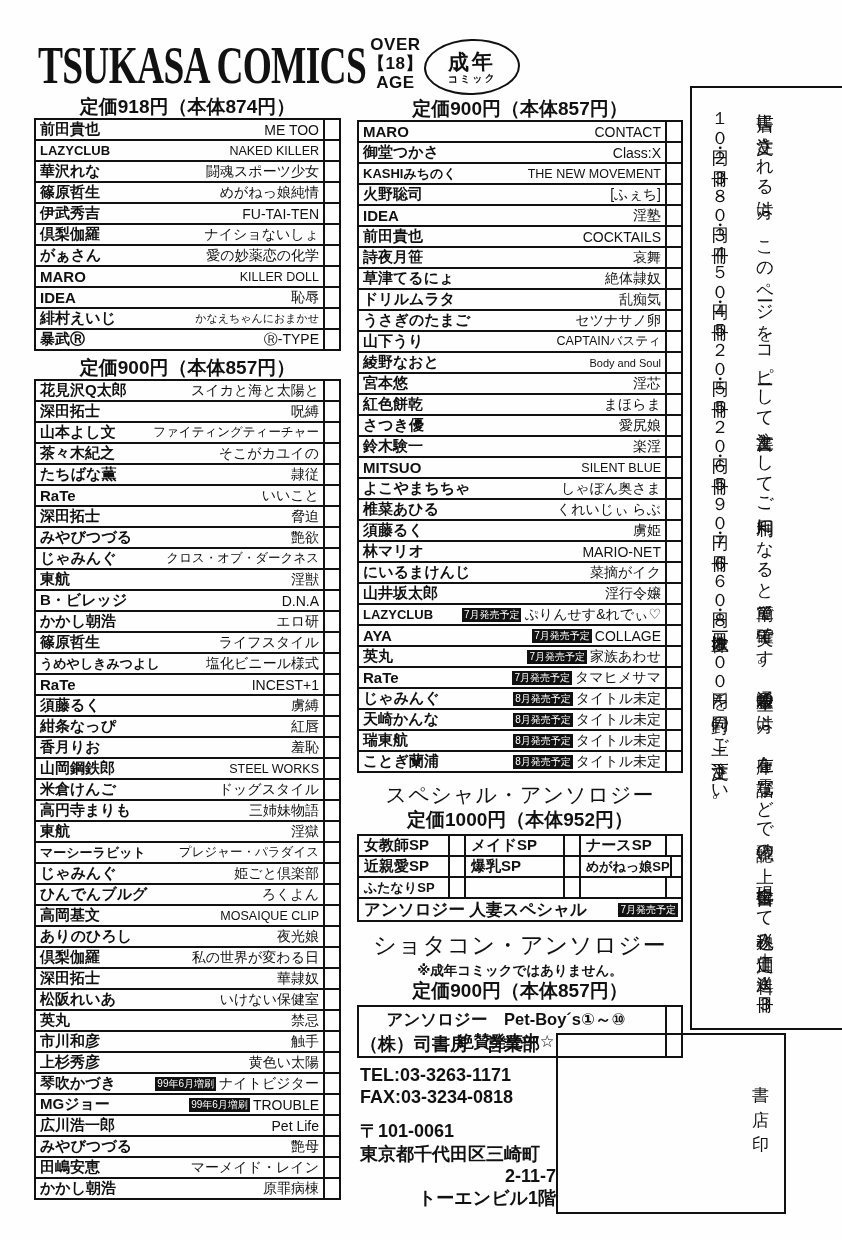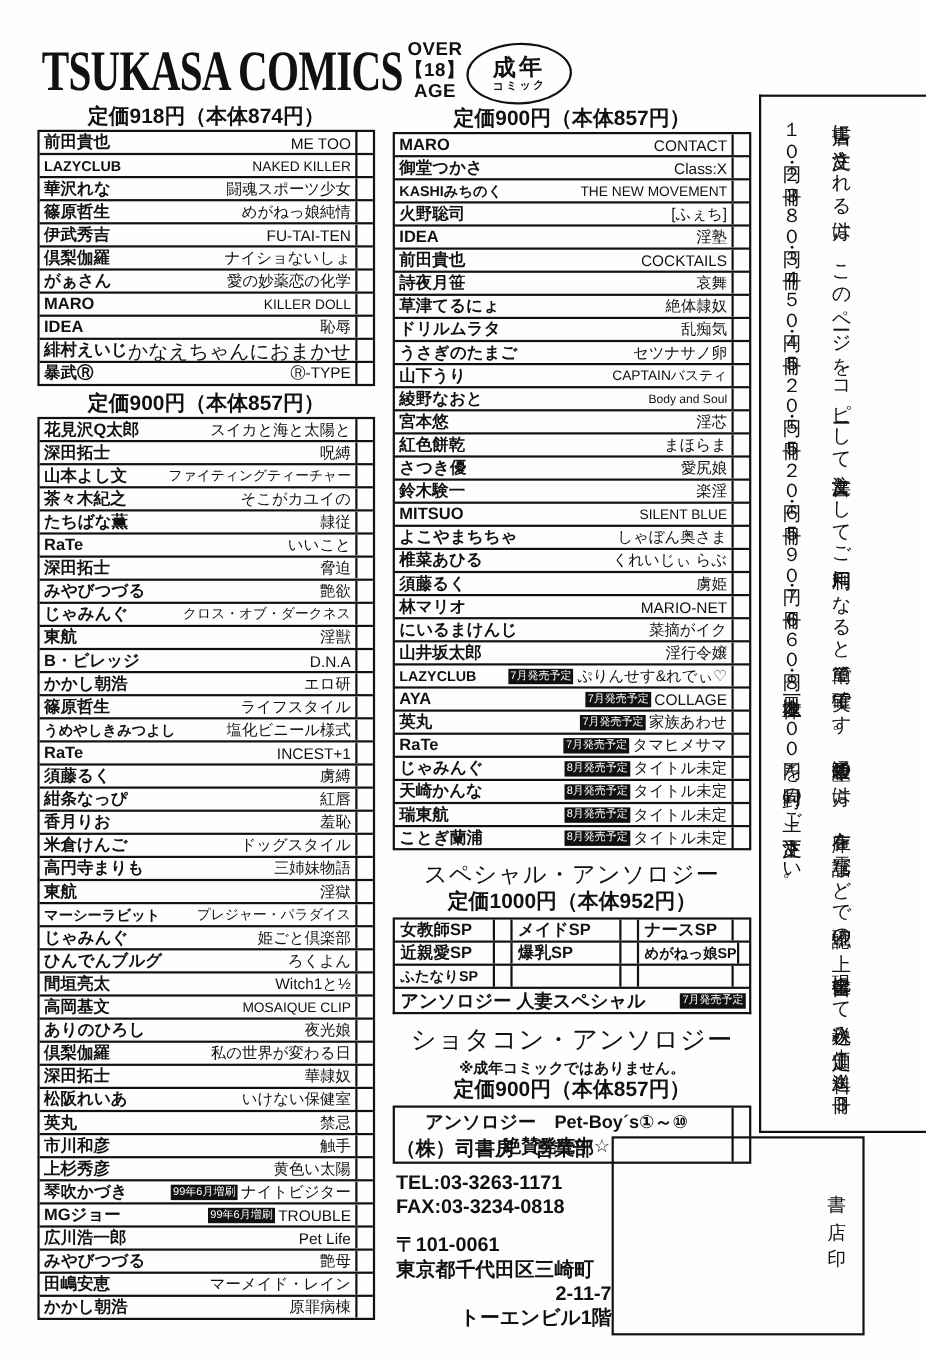--- a/index.html
+++ b/index.html
@@ -176,21 +176,21 @@
         <div class="row">
           <span class="author">IDEA</span>
           <span class="titlewrap">
             <span class="title">恥辱</span>
           </span>
           <span class="chk"></span>
         </div>
         <div class="row">
           <span class="author">緋村えいじ</span>
           <span class="titlewrap">
-            <span class="title" style="font-size: 18px;">かなえちゃんにおまかせ</span>
+            <span class="title" style="font-size: 11px;">かなえちゃんにおまかせ</span>
           </span>
           <span class="chk"></span>
         </div>
         <div class="row">
           <span class="author">暴武Ⓡ</span>
           <span class="titlewrap">
             <span class="title">Ⓡ-TYPE</span>
           </span>
           <span class="chk"></span>
         </div>
@@ -318,20 +318,27 @@
           <span class="chk"></span>
         </div>
         <div class="row">
           <span class="author">香月りお</span>
           <span class="titlewrap">
             <span class="title">羞恥</span>
           </span>
           <span class="chk"></span>
         </div>
         <div class="row">
+          <span class="author">山岡鋼鉄郎</span>
+          <span class="titlewrap">
+            <span class="title" style="font-size: 12.5px;">STEEL WORKS</span>
+          </span>
+          <span class="chk"></span>
+        </div>
+        <div class="row">
           <span class="author">米倉けんご</span>
           <span class="titlewrap">
             <span class="title">ドッグスタイル</span>
           </span>
           <span class="chk"></span>
         </div>
         <div class="row">
           <span class="author">高円寺まりも</span>
           <span class="titlewrap">
             <span class="title">三姉妹物語</span>
@@ -356,27 +363,20 @@
           <span class="author">じゃみんぐ</span>
           <span class="titlewrap">
             <span class="title">姫ごと倶楽部</span>
           </span>
           <span class="chk"></span>
         </div>
         <div class="row">
           <span class="author">ひんでんブルグ</span>
           <span class="titlewrap">
             <span class="title">ろくよん</span>
-          </span>
-          <span class="chk"></span>
-        </div>
-        <div class="row">
-          <span class="author">間垣亮太</span>
-          <span class="titlewrap">
-            <span class="title">Witch1と½</span>
           </span>
           <span class="chk"></span>
         </div>
         <div class="row">
           <span class="author">高岡基文</span>
           <span class="titlewrap">
             <span class="title" style="font-size: 12.5px;">MOSAIQUE CLIP</span>
           </span>
           <span class="chk"></span>
         </div>

